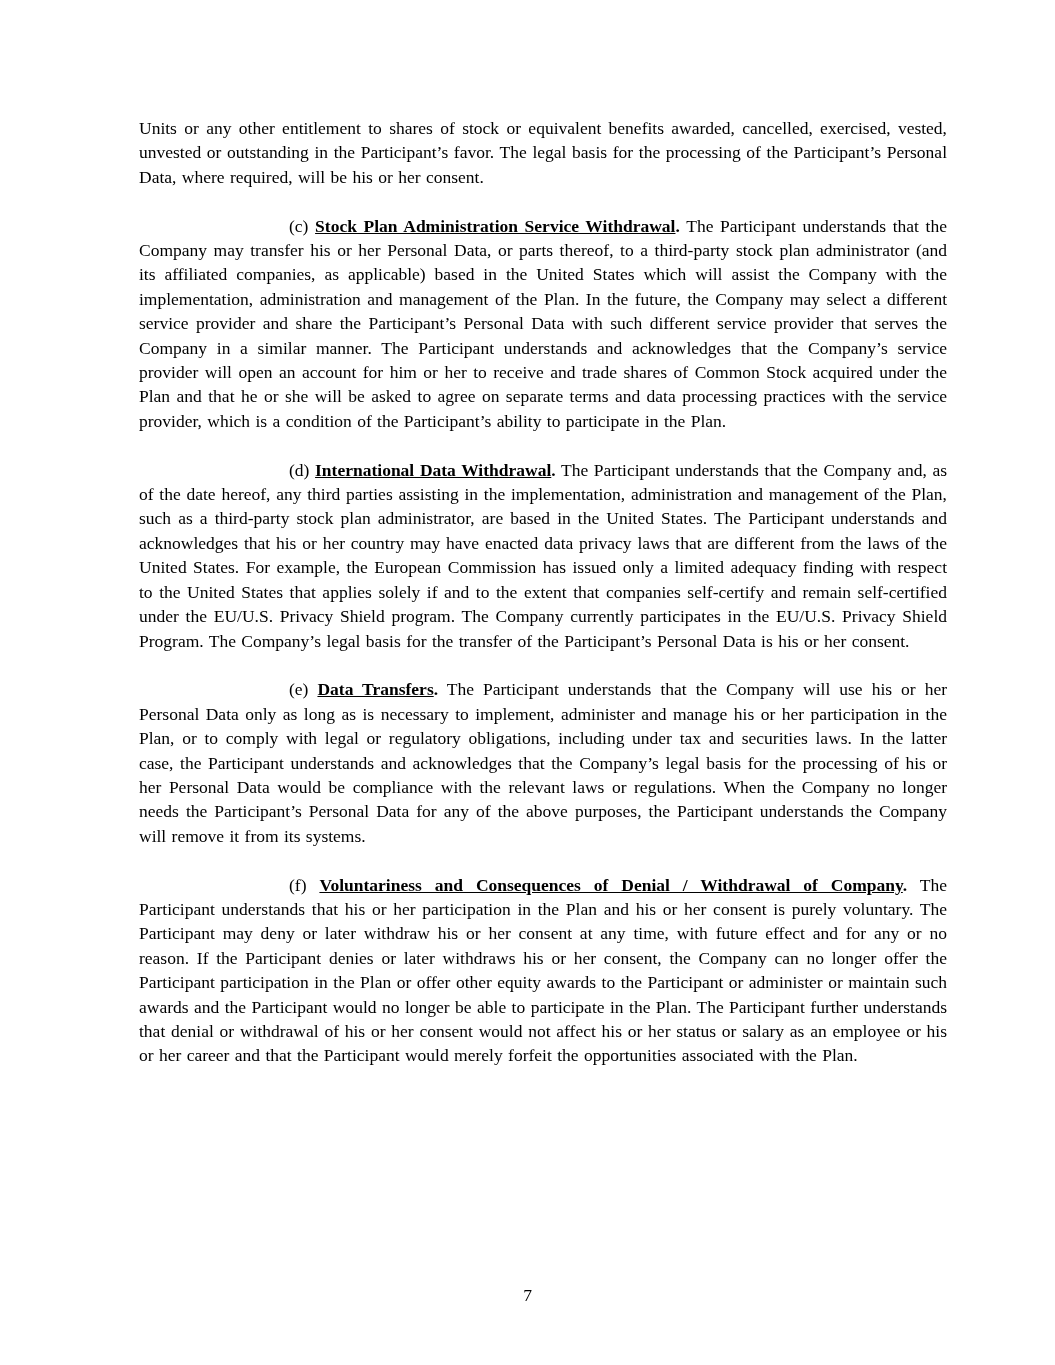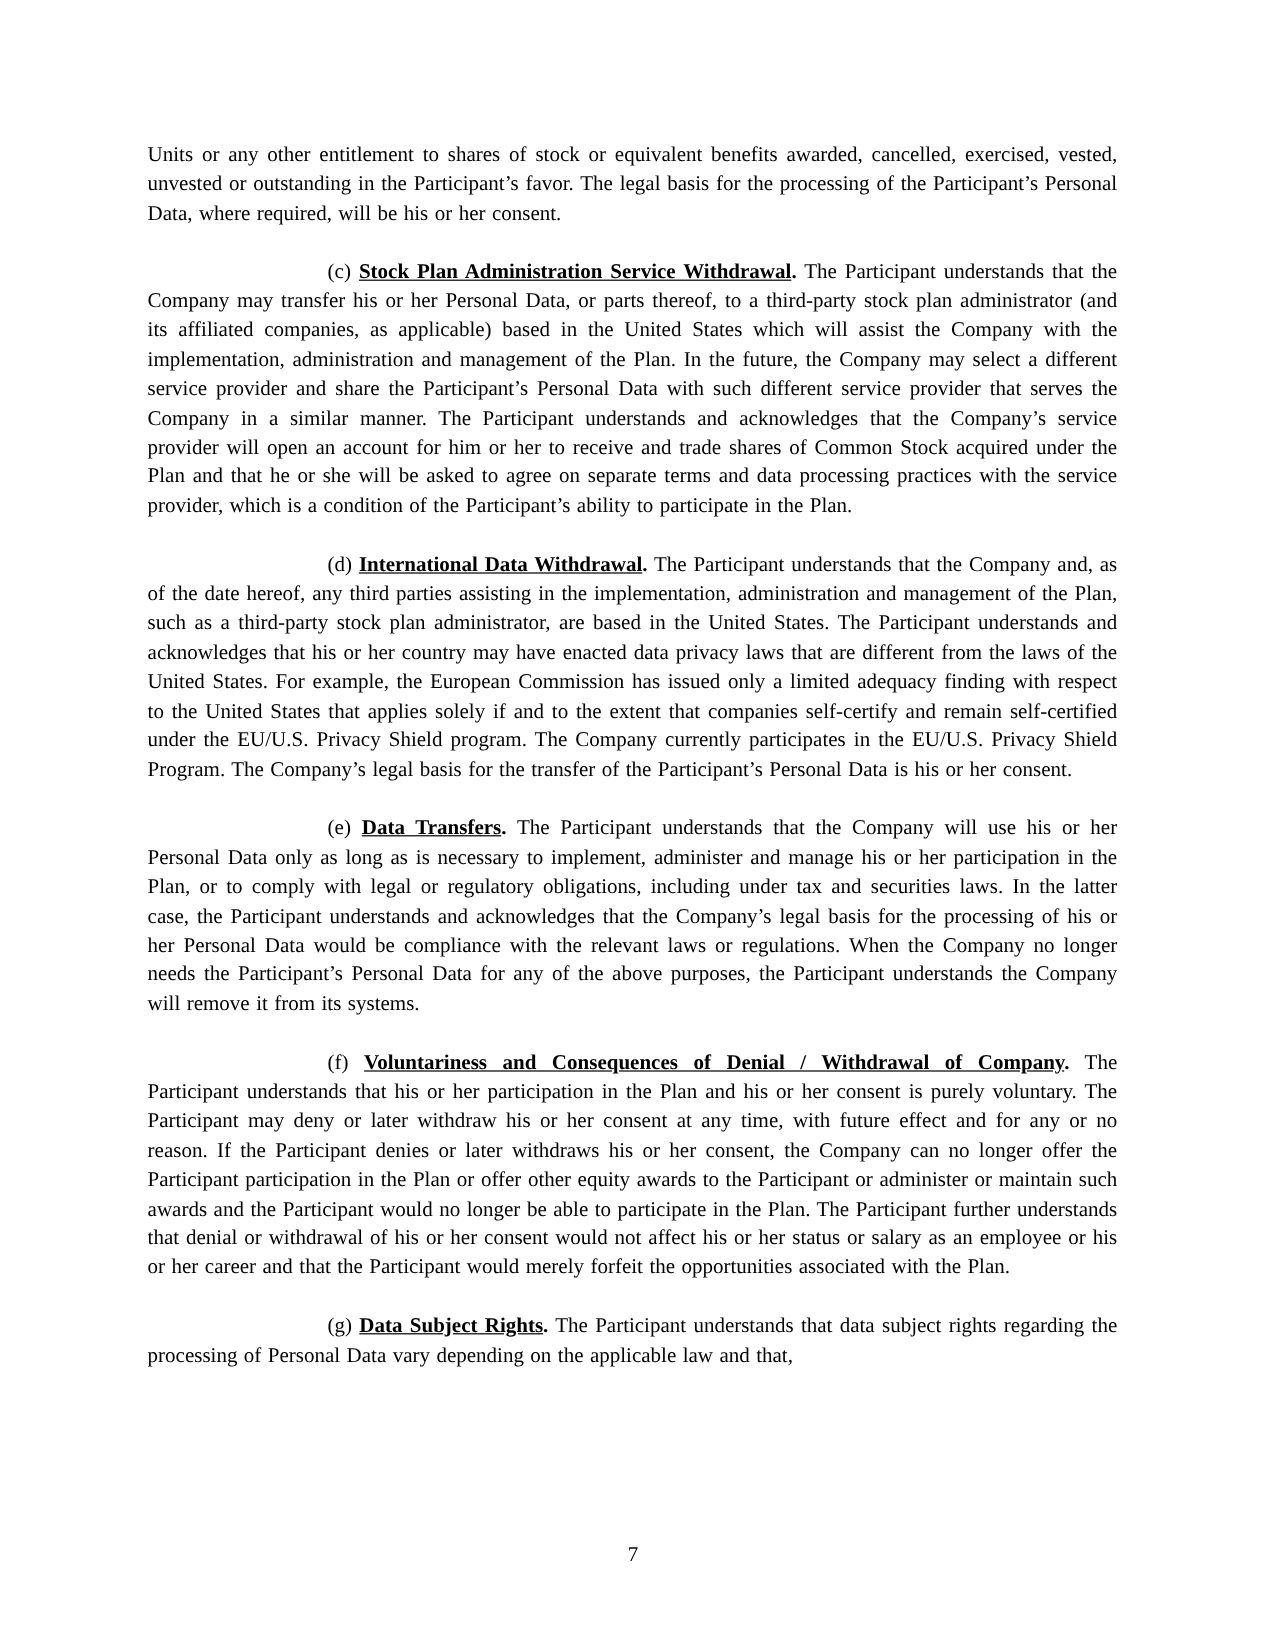--- a/index.html
+++ b/index.html
@@ -19,20 +19,21 @@
       box-sizing: border-box;
       width: 1055px;
       height: 1365px;
       padding: 116px 124px 0 123px;
       position: relative;
       overflow: hidden;
       background: #ffffff;
     }
     .doc-body {
       width: 808px;
+      margin-left: 16px;
     }
     .para {
       margin: 0;
       font-size: 17.5px;
       line-height: 24.4px;
       text-align: justify;
       word-spacing: 1px;
     }
     .para + .para {
       margin-top: 24.4px;
@@ -70,17 +71,15 @@
 
   <p class="para lettered"><span class="head-wrap"><span class="label">(d)&nbsp;</span><span class="heading">International Data Withdrawal</span><span class="heading-period">.</span></span>
     <span class="text">The Participant understands that the Company and, as of the date hereof, any third parties assisting in the implementation, administration and management of the Plan, such as a third-party stock plan administrator, are based in the United States. The Participant understands and acknowledges that his or her country may have enacted data privacy laws that are different from the laws of the United States. For example, the European Commission has issued only a limited adequacy finding with respect to the United States that applies solely if and to the extent that companies self-certify and remain self-certified under the EU/U.S. Privacy Shield program. The Company currently participates in the EU/U.S. Privacy Shield Program. The Company’s legal basis for the transfer of the Participant’s Personal Data is his or her consent.</span></p>
 
   <p class="para lettered"><span class="head-wrap"><span class="label">(e)&nbsp;</span><span class="heading">Data Transfers</span><span class="heading-period">.</span></span>
     <span class="text">The Participant understands that the Company will use his or her Personal Data only as long as is necessary to implement, administer and manage his or her participation in the Plan, or to comply with legal or regulatory obligations, including under tax and securities laws. In the latter case, the Participant understands and acknowledges that the Company’s legal basis for the processing of his or her Personal Data would be compliance with the relevant laws or regulations. When the Company no longer needs the Participant’s Personal Data for any of the above purposes, the Participant understands the Company will remove it from its systems.</span></p>
 
   <p class="para lettered"><span class="head-wrap"><span class="label">(f)&nbsp;</span><span class="heading">Voluntariness and Consequences of Denial / Withdrawal of Company</span><span class="heading-period">.</span></span>
     <span class="text">The Participant understands that his or her participation in the Plan and his or her consent is purely voluntary. The Participant may deny or later withdraw his or her consent at any time, with future effect and for any or no reason. If the Participant denies or later withdraws his or her consent, the Company can no longer offer the Participant participation in the Plan or offer other equity awards to the Participant or administer or maintain such awards and the Participant would no longer be able to participate in the Plan. The Participant further understands that denial or withdrawal of his or her consent would not affect his or her status or salary as an employee or his or her career and that the Participant would merely forfeit the opportunities associated with the Plan.</span></p>
 
-  <p class="para lettered"><span class="head-wrap"><span class="label">(g)&nbsp;</span><span class="heading">Data Subject Rights</span><span class="heading-period">.</span></span>
-    <span class="text">The Participant understands that data subject rights regarding the processing of Personal Data vary depending on the applicable law and that,</span></p>
 </main>
   <div class="page-number">7</div>
 </div>
 
 </body></html>

